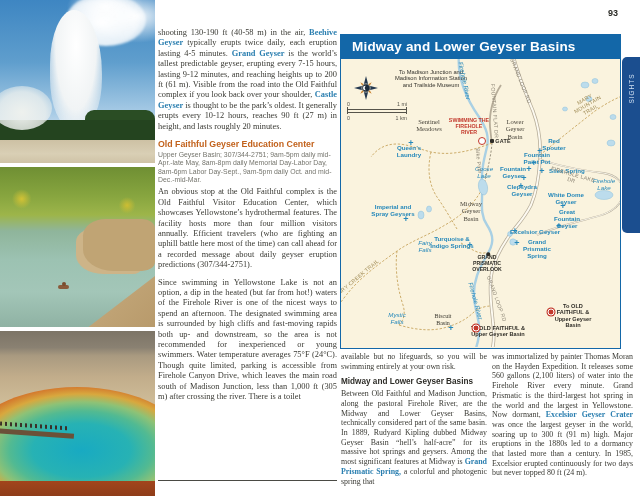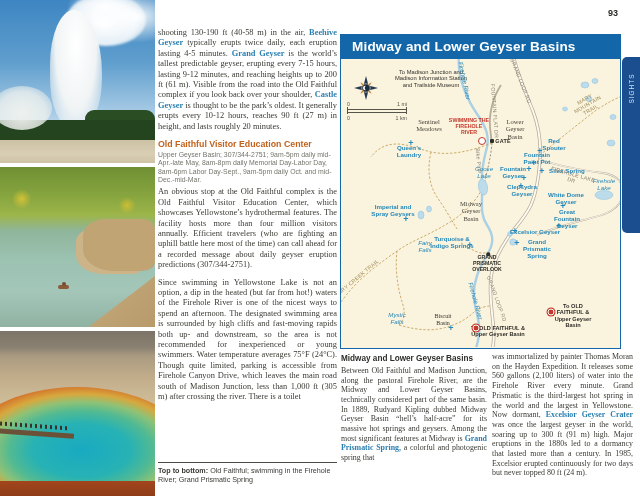--- a/index.html
+++ b/index.html
@@ -121,27 +121,26 @@
 </div>
 <div class="photo ph3">
   <div class="pool"></div>
   <div class="orangeband"></div>
   <div class="bwalk"></div>
   <div class="crowd"></div>
 </div>
 
 <div class="col1">
   <p class="body"><span>shooting 130-190 ft (40-58 m) in the air, </span><span class="lnk">Beehive Geyser</span><span> typically erupts twice daily, each eruption lasting 4-5 minutes. </span><span class="lnk">Grand Geyser</span><span> is the world’s tallest predictable geyser, erupting every 7-15 hours, lasting 9-12 minutes, and reaching heights up to 200 ft (61 m). Visible from the road into the Old Faithful complex if you look back over your shoulder, </span><span class="lnk">Castle Geyser</span><span> is thought to be the park’s oldest. It generally erupts every 10-12 hours, reaches 90 ft (27 m) in height, and lasts roughly 20 minutes.</span></p>
-  <h3 class="h-orange">Old Faithful Visitor Education Center</h3>
+  <h3 class="h-orange">Old Faithful Geyser Education Center</h3>
   <p class="details">Upper Geyser Basin; 307/344-2751; 9am-5pm daily mid-Apr.-late May, 8am-8pm daily Memorial Day-Labor Day, 8am-6pm Labor Day-Sept., 9am-5pm daily Oct. and mid-Dec.-mid-Mar.</p>
   <p class="body">An obvious stop at the Old Faithful complex is the Old Faithful Visitor Education Center, which showcases Yellowstone’s hydrothermal features. The facility hosts more than four million visitors annually. Efficient travelers (who are fighting an uphill battle here most of the time) can call ahead for a recorded message about daily geyser eruption predictions (307/344-2751).</p>
   <p class="body">Since swimming in Yellowstone Lake is not an option, a dip in the heated (but far from hot!) waters of the Firehole River is one of the nicest ways to spend an afternoon. The designated swimming area is surrounded by high cliffs and fast-moving rapids both up- and downstream, so the area is not recommended for inexperienced or young swimmers. Water temperature averages 75°F (24°C). Though quite limited, parking is accessible from Firehole Canyon Drive, which leaves the main road south of Madison Junction, less than 1,000 ft (305 m) after crossing the river. There is a toilet</p>
   <div class="capwrap">
     <div class="cap-rule"></div>
-    <p class="caption"><b>Top to bottom:</b><span> Old Faithful; swimming in the Firehole River; Grand Prismatic Spring</span></p>
   </div>
 </div>
 
 <div class="mapbox">
   <div class="maptitle">Midway and Lower Geyser Basins</div>
   <div class="mapcanvas" id="map-canvas">
     <svg width="279" height="288" viewBox="0 0 279 288">
 
       <path d="M118,-4 C116,18 124,38 138,58 C146,70 148,78 146,88 C143,100 140,112 141,126 C142,142 138,154 146,166 C154,178 152,186 146,196 C138,210 132,222 133,238 C134,254 140,262 138,276 C136,290 132,296 133,292" fill="none" stroke="#a9d0e4" stroke-width="2.4"></path>
 
@@ -280,20 +279,21 @@
       <div class="bar"></div>
       <div class="row">
           <span>0</span>
           <span>1 km</span>
         </div>
     </div>
   </div>
 </div>
 
 <div class="col2">
+  <p class="body2">available but no lifeguards, so you will be swimming entirely at your own risk.</p>
   <h3 class="h2-bold">Midway and Lower Geyser Basins</h3>
   <p class="body2"><span>Between Old Faithful and Madison Junction, along the pastoral Firehole River, are the Midway and Lower Geyser Basins, technically considered part of the same basin. In 1889, Rudyard Kipling dubbed Midway Geyser Basin “hell’s half-acre” for its massive hot springs and geysers. Among the most significant features at Midway is </span><span class="lnk">Grand Prismatic Spring,</span><span> a colorful and photogenic spring that</span></p>
 </div>
 <div class="col3">
   <p class="body2"><span>was immortalized by painter Thomas Moran on the Hayden Expedition. It releases some 560 gallons (2,100 liters) of water into the Firehole River every minute. Grand Prismatic is the third-largest hot spring in the world and the largest in Yellowstone. Now dormant, </span><span class="lnk">Excelsior Geyser Crater</span><span> was once the largest geyser in the world, soaring up to 300 ft (91 m) high. Major eruptions in the 1880s led to a dormancy that lasted more than a century. In 1985, Excelsior erupted continuously for two days but never topped 80 ft (24 m).</span></p>
 </div>
 
 <div class="pagenum">93</div>
 <div class="sidetab">
   <div class="tabtxt">

